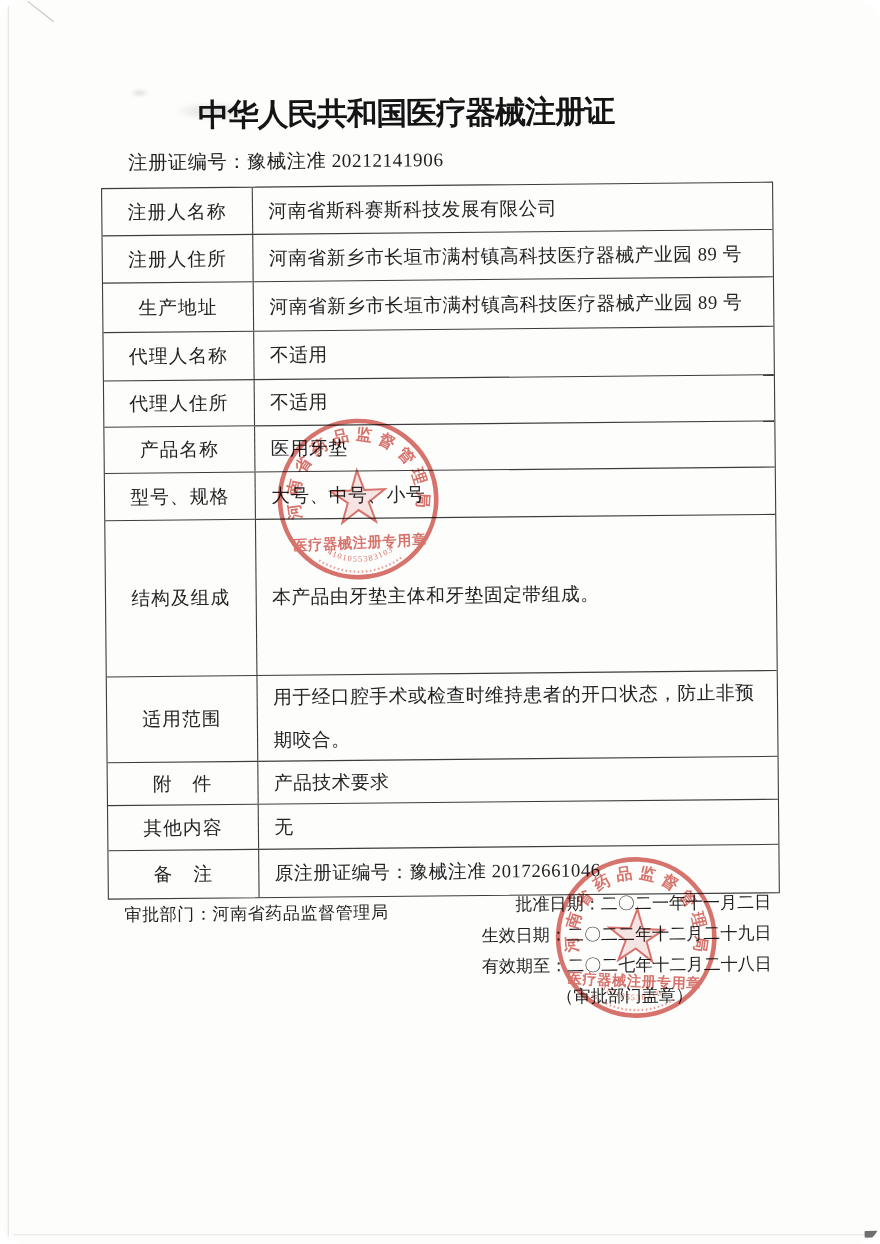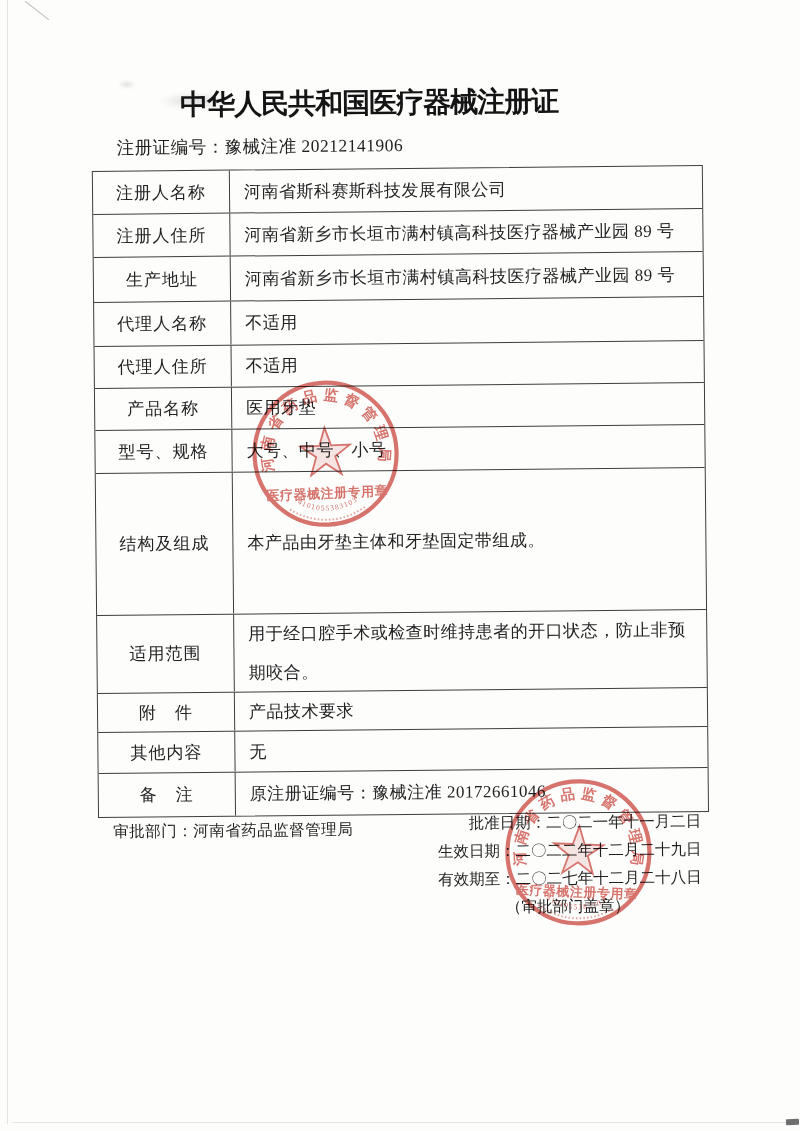--- a/index.html
+++ b/index.html
@@ -1,20 +1,21 @@
 <!DOCTYPE html>
 <html><head>
 <meta charset="utf-8">
 <style>
   html,body{margin:0;padding:0;background:#ffffff;}
   .page{
     position:relative;width:800px;height:1131px;background:#fdfdfc;
     overflow:hidden;
     font-family:"Liberation Serif","DejaVu Serif",serif;
     color:#262626;
+    border-radius:22px;
   }
   .content{position:absolute;left:0;top:0;width:800px;height:1131px;transform:rotate(-0.55deg);transform-origin:400px 500px;}
 
   .title{
     position:absolute;left:184px;top:84px;margin:0;
     font-size:28px;font-weight:700;letter-spacing:-1px;color:#141414;
     white-space:nowrap;
   }
   .cert-no{
     position:absolute;left:120px;top:133px;font-size:17.5px;color:#1f1f1f;

